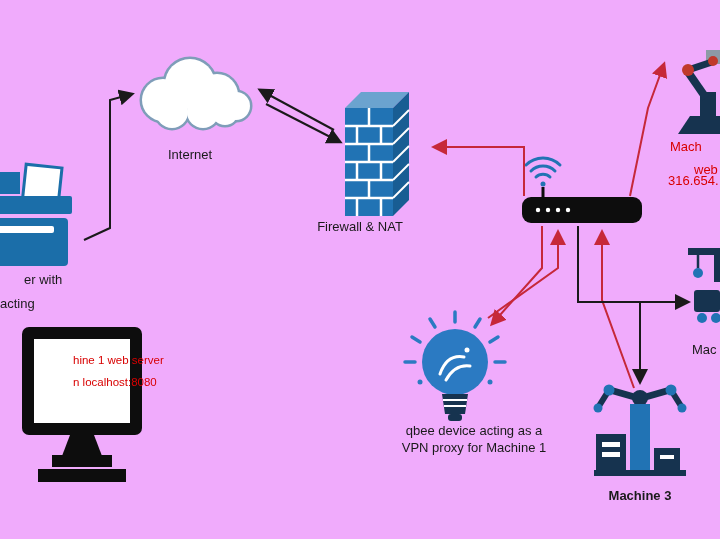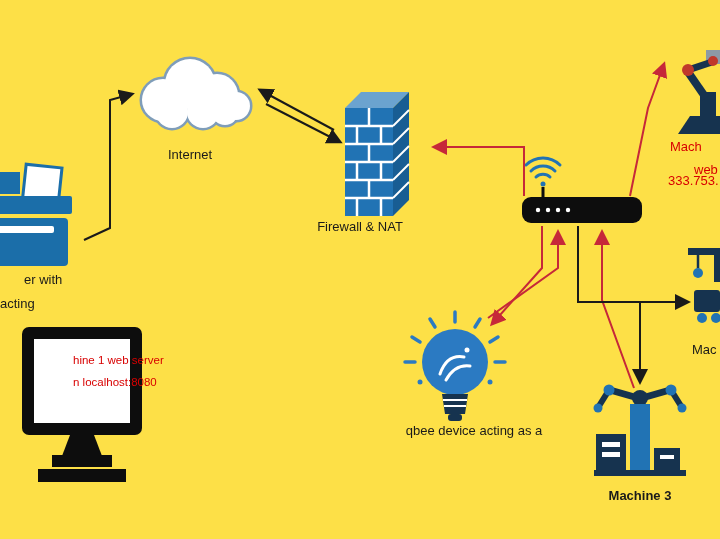--- a/index.html
+++ b/index.html
@@ -1,17 +1,17 @@
 <!DOCTYPE html>
 <html><head>
 <meta charset="utf-8">
 <style>
   html,body{margin:0;padding:0;background:#fff;}
   .stage{
-    position:relative;width:720px;height:539px;background:#fde047;
+    position:relative;width:720px;height:539px;background:#f0abfc;
     overflow:hidden;font-family:"Liberation Sans",sans-serif;
   }
   .stage svg{position:absolute;left:0;top:0;}
   .label{position:absolute;color:#1a1a1a;font-size:13px;line-height:16px;white-space:nowrap;}
   .center{text-align:center;}
   .red{color:#d80000;font-weight:normal;}
   .mono-red{font-size:11.5px;line-height:15px;padding-left:36px;}
   .m2red{font-size:13px;line-height:17px;}
 </style>
 </head>
@@ -194,23 +194,24 @@
   <div class="label center" style="left:314px;top:219px;width:92px;">Firewall &amp; NAT</div>
 
   <div class="label" style="left:0px;top:272px;margin-left:24px;">er with</div>
   <div class="label" style="left:0px;top:296px;">acting</div>
 
   <div class="label red mono-red" style="left:37px;top:353px;">hine 1 web server</div>
   <div class="label red mono-red" style="left:37px;top:375px;">n localhost:8080</div>
 
   <div class="label center" style="left:391px;top:422px;width:166px;line-height:17px;">
     <span>qbee device acting as a</span><br>
+    <span>VPN proxy for Machine 1</span>
   </div>
 
   <div class="label red m2red" style="left:670px;top:138px;">Mach</div>
   <div class="label red m2red" style="left:669px;top:161px;margin-left:25px;">web se</div>
-  <div class="label red m2red" style="left:668px;top:172px;">333.753.</div>
+  <div class="label red m2red" style="left:668px;top:172px;">316.654.</div>
 
   <div class="label center" style="left:596px;top:488px;width:88px;font-weight:bold;">Machine 3</div>
 
   <div class="label" style="left:692px;top:342px;">Mac</div>
 
 </div>
 
 </body></html>

